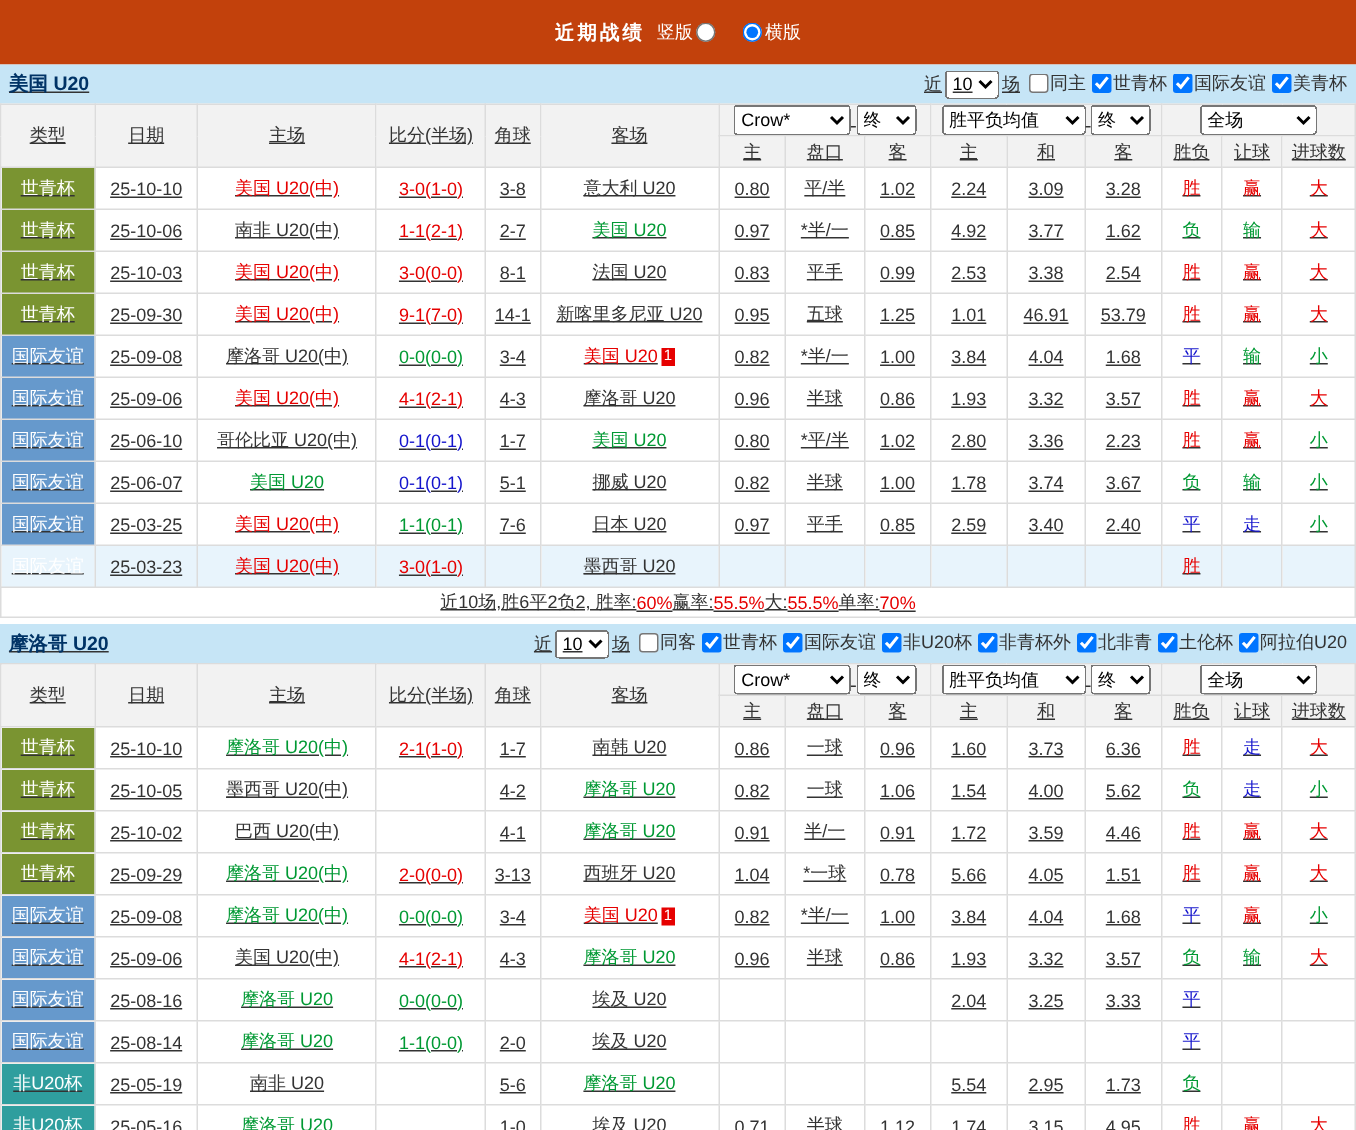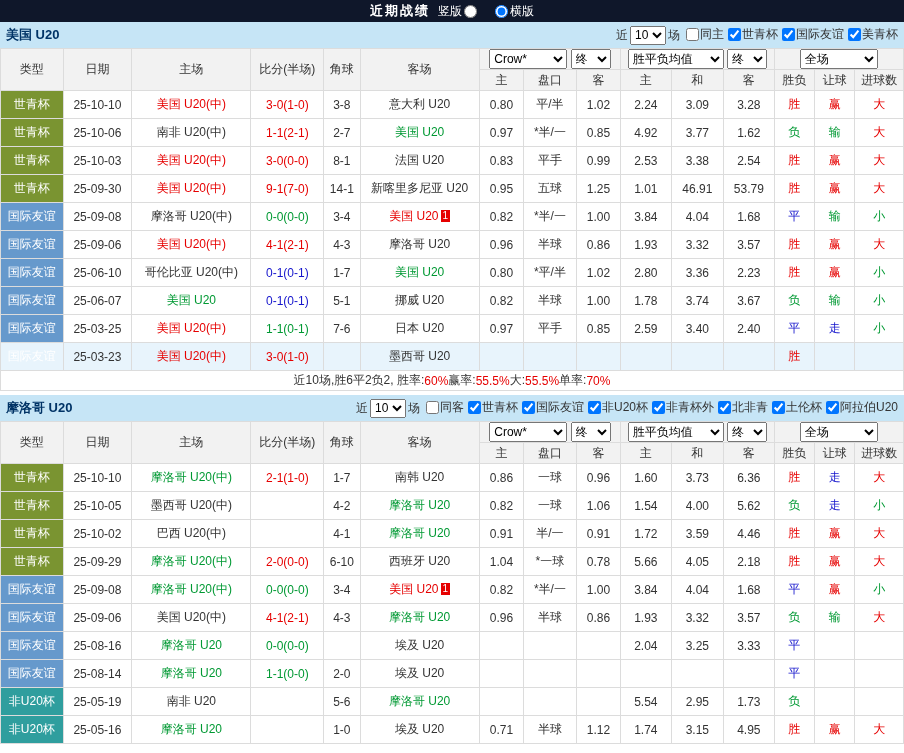--- a/index.html
+++ b/index.html
@@ -1,24 +1,24 @@
 <!DOCTYPE html>
 <html><head>
 <meta charset="utf-8">
 <style>
   * { box-sizing: border-box; }
   body { margin:0; width:904px; background:#fff; color:#333;
          font-family:"Liberation Sans","DejaVu Sans",sans-serif; font-size:12px; }
-  .titlebar { height:22px; background:#0f172a; color:#fff; display:flex;
+  .titlebar { height:43px; background:#c2410c; color:#fff; display:flex;
               align-items:center; justify-content:center; gap:8px; }
   .titlebar .title { font-weight:bold; font-size:13px; letter-spacing:2px; }
   .radio-group { display:flex; align-items:center; gap:18px; }
   .radio-group label { display:flex; align-items:center; gap:2px; cursor:pointer; }
   .radio-group input { margin:0; }
-  .section { width:100%; }
+  .section { width:100%;text-decoration:underline; }
   .section + .section { margin-top:4px; }
   .section-bar { height:26px; background:#c6e5f6; display:flex; align-items:center;
                  justify-content:space-between; padding:0 6px; }
   .team-title { font-weight:bold; color:#003366; font-size:13px; }
   .filters { display:flex; align-items:center; gap:2px; white-space:nowrap; }
   .filters select { height:19px; font-size:12px; }
   .cbs label { display:inline-flex; align-items:center; cursor:pointer; }
   .cbs input { width:13px; height:13px; margin:0 1px 0 4px; }
   table { width:100%; border-collapse:collapse; table-layout:fixed; }
   th, td { border:1px solid #dcdcdc; text-align:center; padding:0 2px;
@@ -448,28 +448,28 @@
           <td>4.46</td>
           <td class="c-red">胜</td>
           <td class="c-red">赢</td>
           <td class="c-red">大</td>
         </tr>
         <tr>
           <td class="type t-wyc">世青杯</td>
           <td>25-09-29</td>
           <td class="c-green">摩洛哥 U20(中)</td>
           <td class="c-red">2-0(0-0)</td>
-          <td>6-10</td>
+          <td>3-13</td>
           <td class="c-dark">西班牙 U20</td>
           <td>1.04</td>
           <td>*一球</td>
           <td>0.78</td>
           <td>5.66</td>
           <td>4.05</td>
-          <td>2.18</td>
+          <td>1.51</td>
           <td class="c-red">胜</td>
           <td class="c-red">赢</td>
           <td class="c-red">大</td>
         </tr>
         <tr>
           <td class="type t-intl">国际友谊</td>
           <td>25-09-08</td>
           <td class="c-green">摩洛哥 U20(中)</td>
           <td class="c-green">0-0(0-0)</td>
           <td>3-4</td>

